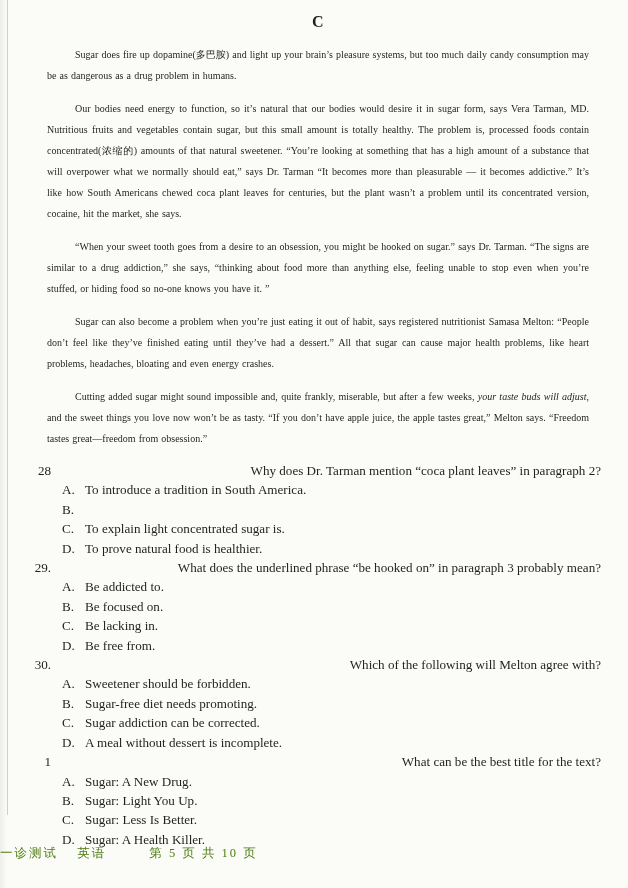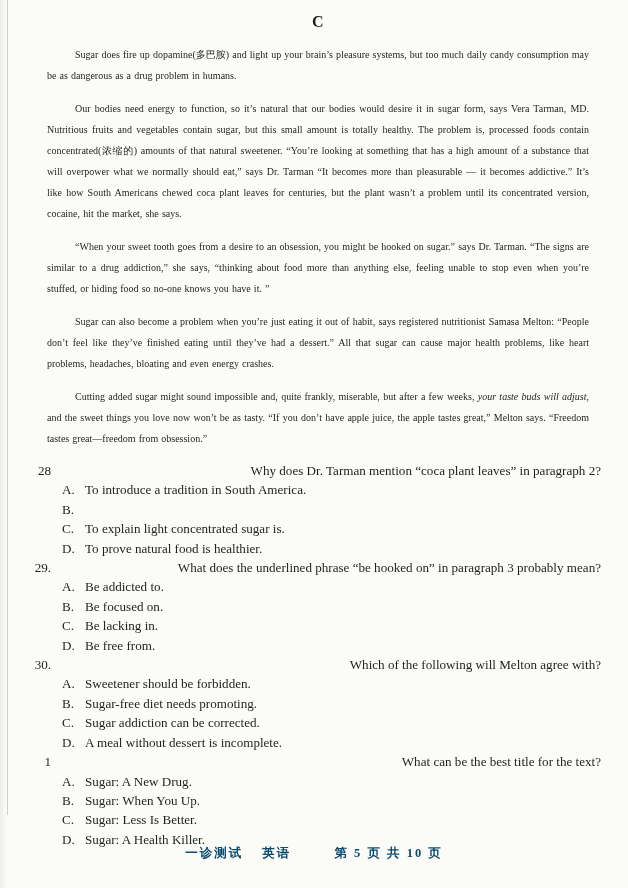--- a/index.html
+++ b/index.html
@@ -70,24 +70,24 @@
     padding-left: 33px;
   }
   .optlabel {
     flex: 0 0 16px;
     margin-right: 7px;
   }
   .footer {
     position: absolute;
     left: 0; right: 0;
     top: 845px;
-    text-align: center;
-    font-weight: bold;
+    text-align: left;
+    font-weight: normal;
     font-size: 12.5px;
-    color: #0c4a6e;
+    color: #4d7c0f;
     letter-spacing: 2px;
   }
   .f-subject { margin-left: 14px; }
   .f-page { margin-left: 38px; }
 </style>
 </head>
 <body>
 
 <div class="page">
   <div class="edge-shade"></div>
@@ -180,21 +180,21 @@
         <div class="qline">
           <span class="qnum">1</span>
           <span class="qtext">What can be the best title for the text?</span>
         </div>
         <div class="opt">
           <span class="optlabel">A.</span>
           <span class="opttext">Sugar: A New Drug.</span>
         </div>
         <div class="opt">
           <span class="optlabel">B.</span>
-          <span class="opttext">Sugar: When You Up.</span>
+          <span class="opttext">Sugar: Light You Up.</span>
         </div>
         <div class="opt">
           <span class="optlabel">C.</span>
           <span class="opttext">Sugar: Less Is Better.</span>
         </div>
         <div class="opt">
           <span class="optlabel">D.</span>
           <span class="opttext">Sugar: A Health Killer.</span>
         </div>
       </div>

